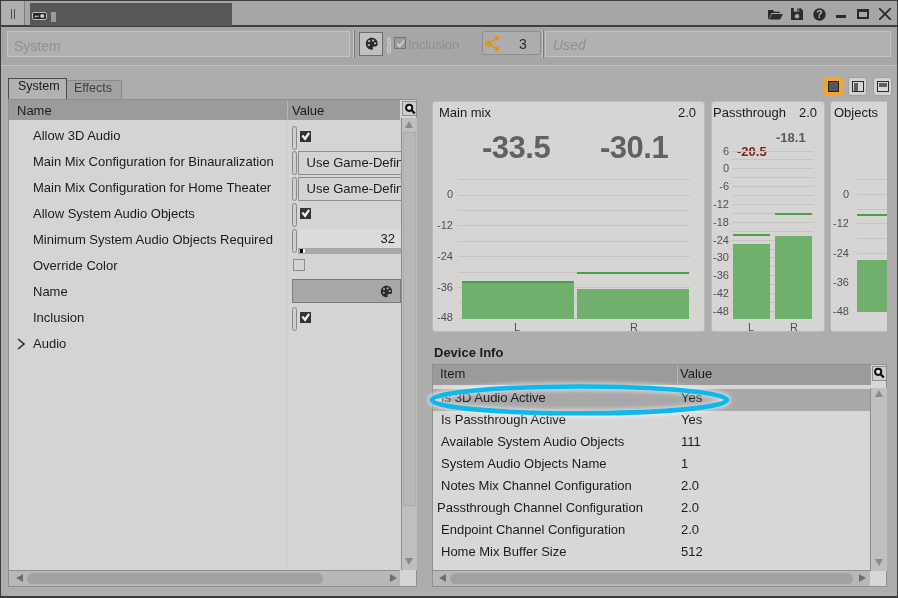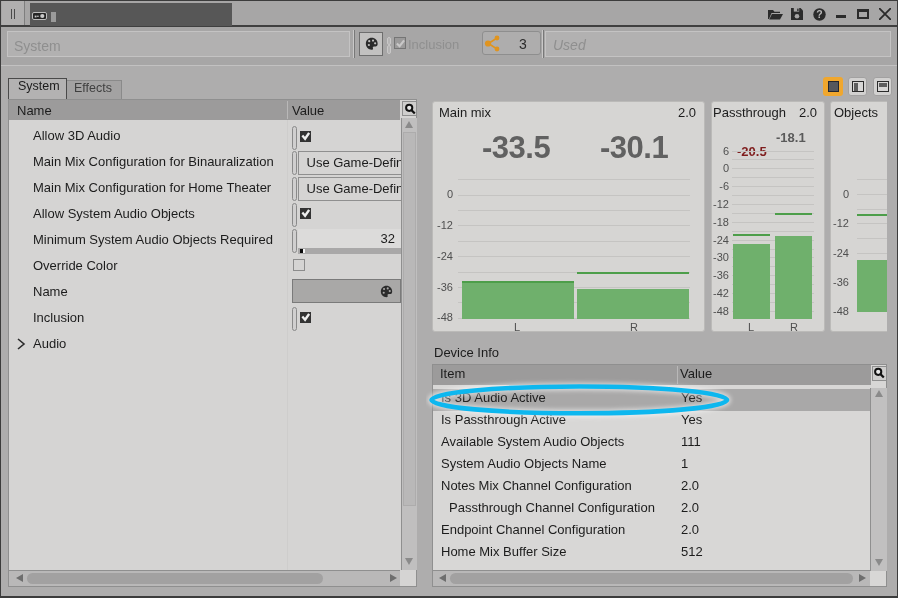--- a/index.html
+++ b/index.html
@@ -268,21 +268,21 @@
   <div style="position:absolute;left:-5px;top:87px;width:24px;font-size:11px;color:#4f4f4f;text-align:right;">0</div>
   <div style="position:absolute;left:-5px;top:115.8px;width:24px;font-size:11px;color:#4f4f4f;text-align:right;">-12</div>
   <div style="position:absolute;left:-5px;top:145.5px;width:24px;font-size:11px;color:#4f4f4f;text-align:right;">-24</div>
   <div style="position:absolute;left:-5px;top:174.8px;width:24px;font-size:11px;color:#4f4f4f;text-align:right;">-36</div>
   <div style="position:absolute;left:-5px;top:204.4px;width:24px;font-size:11px;color:#4f4f4f;text-align:right;">-48</div>
   <div style="position:absolute;left:27px;top:158.6px;width:30px;height:52px;background:#6fb06c;"></div>
   <div style="position:absolute;left:27px;top:113px;width:30px;height:2px;background:#4d9e4a;"></div>
 </div>
     </div>
 
-  <div class="abs tb" style="left:433px;top:343.5px;">Device Info</div>
+  <div class="abs tb" style="left:433px;top:343.5px;font-weight:bold;">Device Info</div>
   <div class="abs" style="left:431px;top:363px;width:455px;height:223px;background:#d8d7d6;border:1px solid #8f8f8f;"></div>
   <div class="abs" style="left:432px;top:363.5px;width:438px;height:20px;background:#9c9b9b;"></div>
   <div class="abs" style="left:676px;top:364.5px;width:1px;height:18px;background:#b9b8b8;"></div>
   <div class="abs tb" style="left:439px;top:364.5px;">Item</div>
   <div class="abs tb" style="left:679px;top:364.5px;">Value</div>
   <div class="abs" style="left:870.5px;top:364.5px;width:15px;height:15px;background:#cfcecd;border:1px solid #8f8f8f;"></div>
   <svg class="abs" style="left:872px;top:366px;" width="12" height="12" viewBox="0 0 12 12">
     <circle cx="5.2" cy="4.8" r="3.1" fill="#e8e8e8" stroke="#111" stroke-width="2"></circle>
     <path d="M7.6 7.2 L10.8 10.6" stroke="#111" stroke-width="2.2"></path>
   </svg>
@@ -291,21 +291,21 @@
       <div class="abs tb" style="left:440px;top:389px;">Is 3D Audio Active</div>
       <div class="abs tb" style="left:680px;top:389px;">Yes</div>
       <div class="abs tb" style="left:440px;top:411px;">Is Passthrough Active</div>
       <div class="abs tb" style="left:680px;top:411px;">Yes</div>
       <div class="abs tb" style="left:440px;top:433px;">Available System Audio Objects</div>
       <div class="abs tb" style="left:680px;top:433px;">111</div>
       <div class="abs tb" style="left:440px;top:455px;">System Audio Objects Name</div>
       <div class="abs tb" style="left:680px;top:455px;">1</div>
       <div class="abs tb" style="left:440px;top:477px;">Notes Mix Channel Configuration</div>
       <div class="abs tb" style="left:680px;top:477px;">2.0</div>
-      <div class="abs tb" style="left:448px;top:499px;">Passthrough Channel Configuration</div>
+      <div class="abs tb" style="left:436px;top:499px;">Passthrough Channel Configuration</div>
       <div class="abs tb" style="left:680px;top:499px;">2.0</div>
       <div class="abs tb" style="left:440px;top:521px;">Endpoint Channel Configuration</div>
       <div class="abs tb" style="left:680px;top:521px;">2.0</div>
       <div class="abs tb" style="left:440px;top:543px;">Home Mix Buffer Size</div>
       <div class="abs tb" style="left:680px;top:543px;">512</div>
     </div>
 
   <div class="abs" style="left:869px;top:387px;width:17px;height:183px;background:#c1c0c0;border-left:1px solid #8f8f8f;"></div>
   <div class="abs" style="left:874px;top:389px;width:0;height:0;border-left:4px solid transparent;border-right:4px solid transparent;border-bottom:7px solid #8a8a8a;"></div>
   <div class="abs" style="left:874px;top:558px;width:0;height:0;border-left:4px solid transparent;border-right:4px solid transparent;border-top:7px solid #8a8a8a;"></div>

